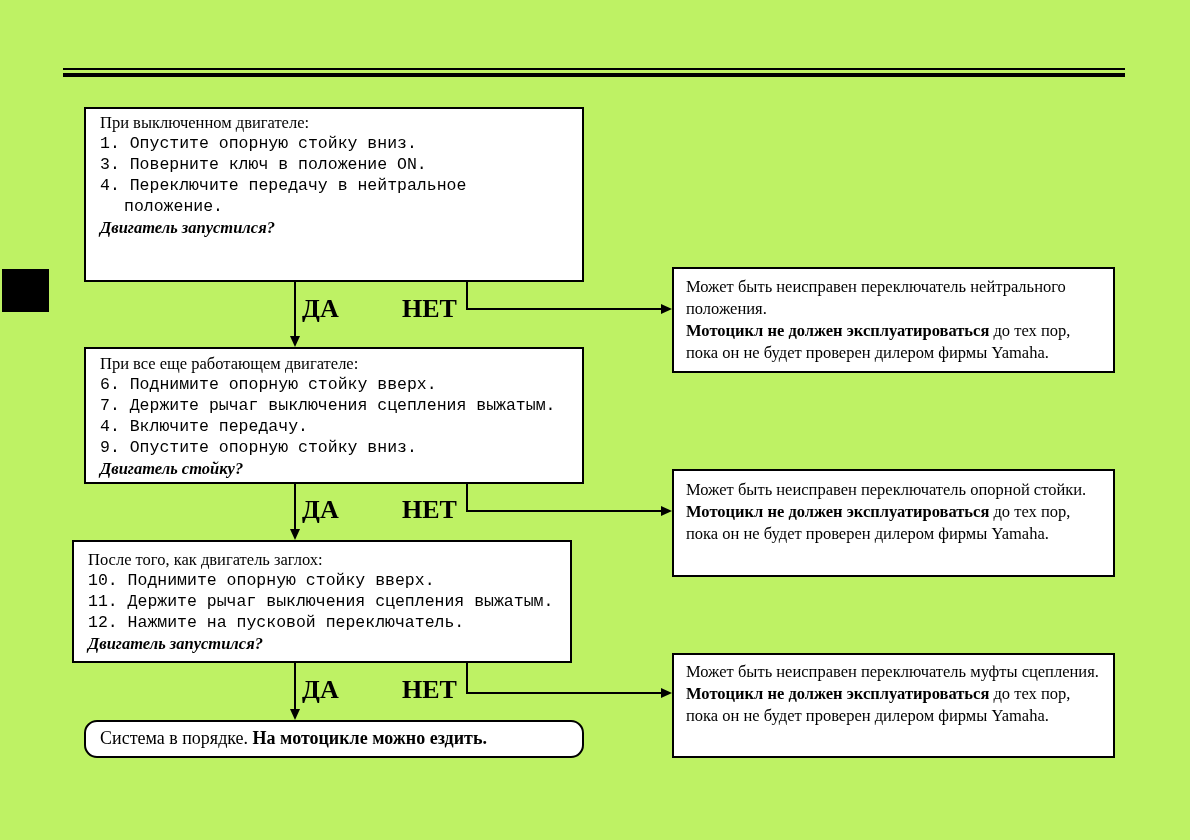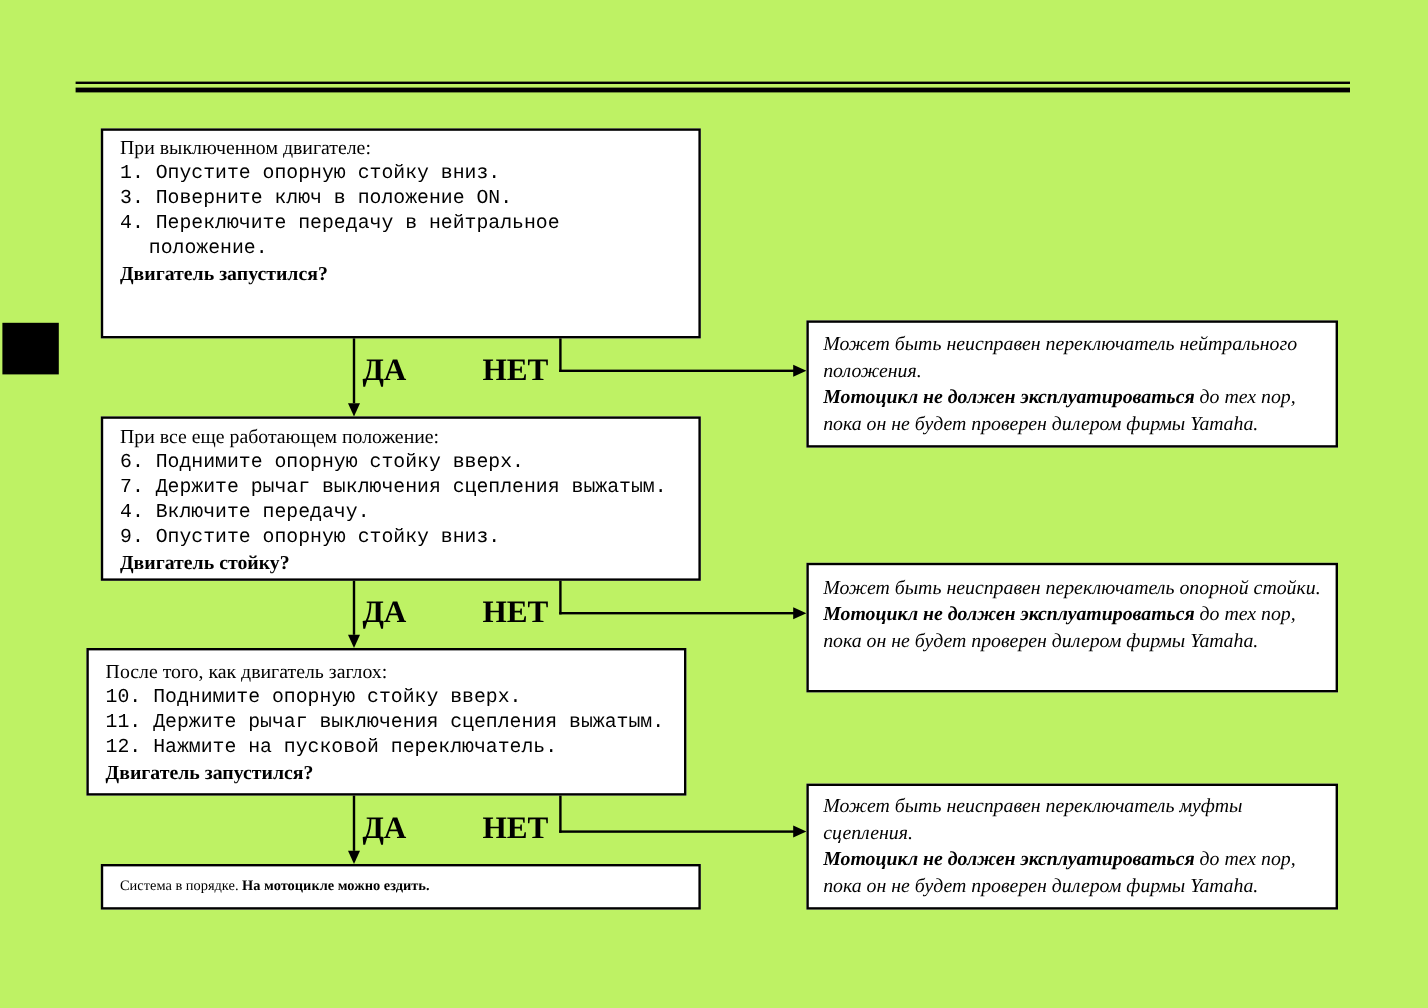--- a/index.html
+++ b/index.html
@@ -8,24 +8,24 @@
     font-family:"Liberation Serif", serif; color:#000;
     overflow:hidden;
   }
   .rule { position:absolute; background:#000; }
   .tab  { position:absolute; background:#000; }
   .box  {
     position:absolute; border:2px solid #000; background:#fff;
     box-sizing:border-box;
   }
   .proc   { font-size:16.5px; line-height:21px; padding:3px 14px 0 14px; }
-  .fault  { font-size:16.5px; line-height:22px; padding:7px 12px 0 12px;font-style:italic; }
-  .result { font-size:12px; line-height:21px; padding:6px 14px 0 14px; }
+  .fault  { font-size:16.5px; line-height:22px; padding:7px 12px 0 12px; }
+  .result { font-size:18px; line-height:21px; padding:6px 14px 0 14px;border-radius:13px; }
   .step   { padding-left:24px; text-indent:-24px;font-family:Liberation Mono, monospace; }
-  .question { font-weight:bold; }
+  .question { font-weight:bold;font-style:italic; }
   .b { font-weight:bold; }
   .flow-label {
     position:absolute; font-weight:bold; font-size:26px; line-height:26px;
     font-family:"Liberation Serif", serif;
   }
   .vline, .hline { position:absolute; background:#000; }
   .arrow-down {
     position:absolute; width:0; height:0;
     border-left:5px solid transparent; border-right:5px solid transparent;
     border-top:11px solid #000;
@@ -64,21 +64,21 @@
 
   <div class="box fault" style="left:672px;top:267px;width:443px;height:106px">
     <div>Может быть неисправен переключатель нейтрального положения.</div>
     <div>
       <span class="b">Мотоцикл не должен эксплуатироваться</span>
       <span>до тех пор, пока он не будет проверен дилером фирмы Yamaha.</span>
     </div>
   </div>
 
   <div class="box proc" style="left:84px;top:347px;width:500px;height:137px;padding-top:4px">
-    <div>При все еще работающем положение:</div>
+    <div>При все еще работающем двигателе:</div>
     <div class="step">6. Поднимите опорную стойку вверх.</div>
     <div class="step">7. Держите рычаг выключения сцепления выжатым.</div>
     <div class="step">4. Включите передачу.</div>
     <div class="step">9. Опустите опорную стойку вниз.</div>
     <div class="question">Двигатель стойку?</div>
   </div>
 
   <div class="vline" style="left:294px;top:484px;width:2px;height:45px"></div>
   <div class="arrow-down" style="left:290px;top:529px"></div>
   <div class="flow-label" style="left:302px;top:497px">ДА</div>

